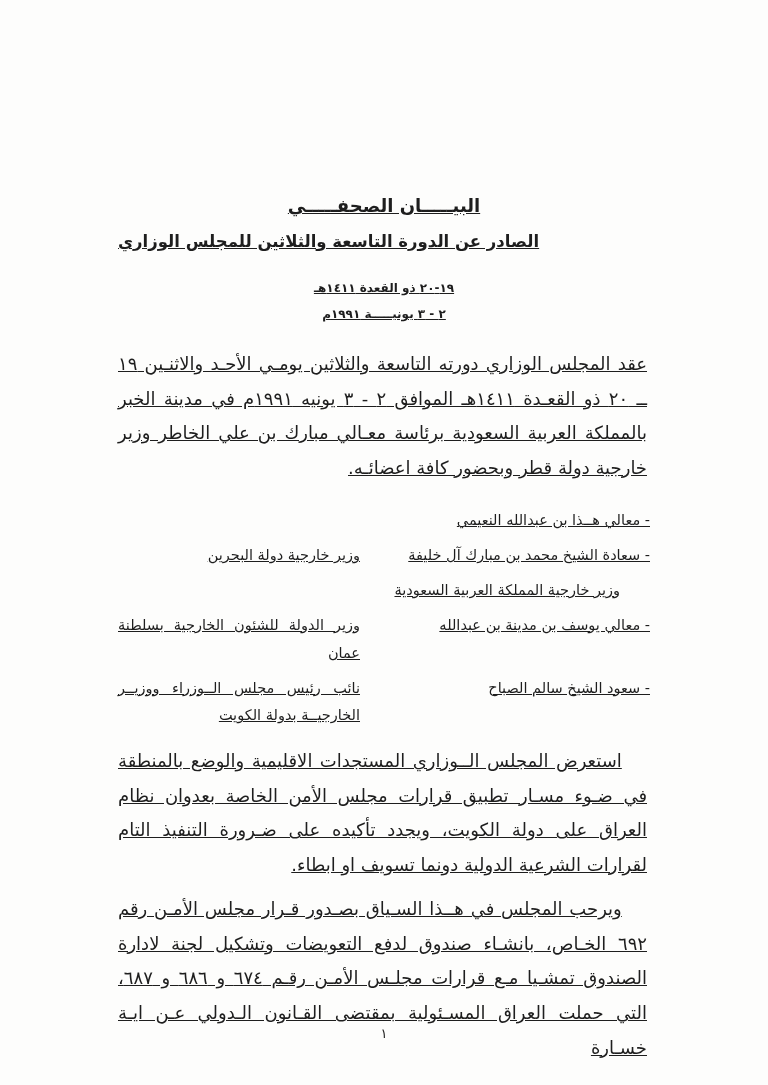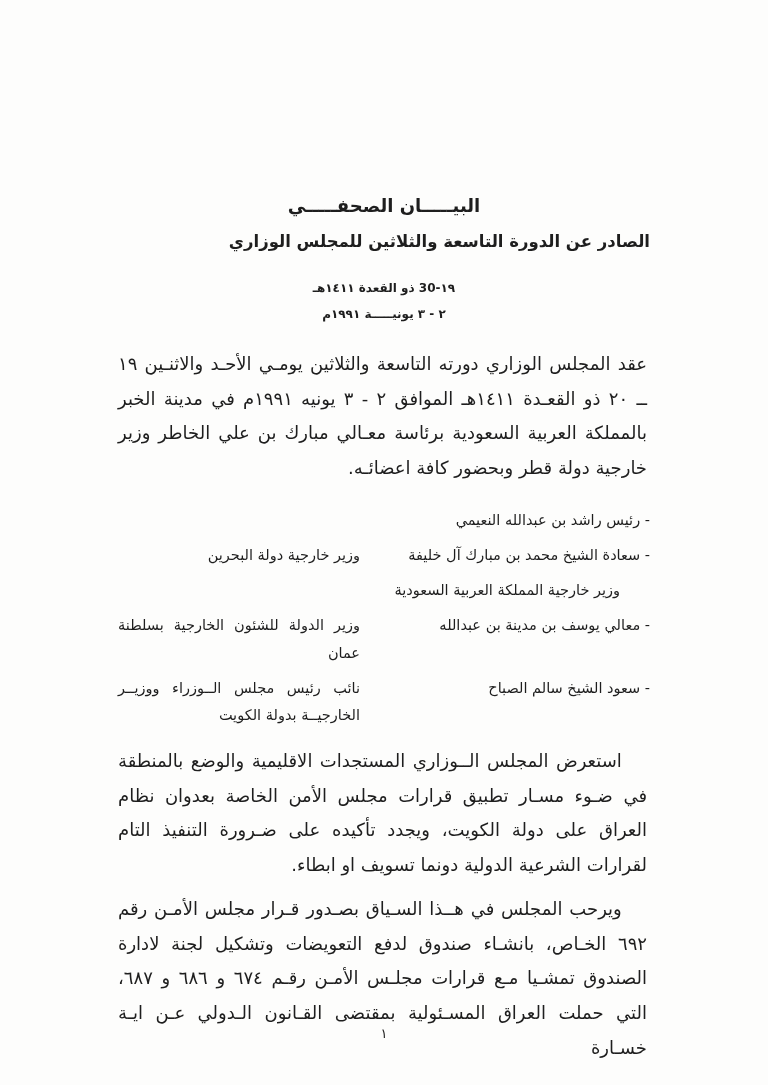--- a/index.html
+++ b/index.html
@@ -12,31 +12,32 @@
     width: 768px;
     height: 1085px;
     margin: 0 auto;
     background: #fdfdfc;
     direction: rtl;
     font-family: "DejaVu Sans", sans-serif;
     color: #1e1e1e;
     box-sizing: border-box;
     padding: 192px 118px 0 118px;
     overflow: hidden;
+    text-decoration: underline;
   }
   .header { margin-bottom: 26px; }
   .title {
     text-align: center;
     font-weight: bold;
     font-size: 18px;
     line-height: 1.6;
     margin-bottom: 8px;
   }
   .subtitle {
-    text-align: right;
+    text-align: left;
     font-weight: bold;
     font-size: 16.5px;
     line-height: 1.6;
     margin-bottom: 26px;
   }
   .location {
     text-align: center;
     font-size: 14.5px;
     font-weight: bold;
     margin-bottom: 16px;
@@ -87,30 +88,30 @@
   }
 </style>
 </head>
 <body>
 
 <div class="page">
 
   <div class="header">
     <div class="title">البيـــــان الصحفـــــي</div>
     <div class="subtitle">الصادر عن الدورة التاسعة والثلاثين للمجلس الوزاري</div>
-    <div class="date">١٩-30 ذو القعدة ١٤١١هـ</div>
+    <div class="date">١٩-٢٠ ذو القعدة ١٤١١هـ</div>
     <div class="date">٢ - ٣ يونيـــــة ١٩٩١م</div>
   </div>
 
   <p class="body-par">عقد المجلس الوزاري دورته التاسعة والثلاثين يومـي الأحـد والاثنـين ١٩ ــ ٢٠ ذو القعـدة ١٤١١هـ الموافق ٢ - ٣ يونيه ١٩٩١م في مدينة الخبر بالمملكة العربية السعودية برئاسة معـالي مبارك بن علي الخاطر وزير خارجية دولة قطر وبحضور كافة اعضائـه.</p>
 
   <div class="attendees">
 
     <div class="attendee-row">
-      <div class="attendee-name">- رئيس راشد بن عبدالله النعيمي</div>
+      <div class="attendee-name">- معالي هــذا بن عبدالله النعيمي</div>
       <div class="attendee-gap"></div>
     </div>
 
     <div class="attendee-row">
       <div class="attendee-name">- سعادة الشيخ محمد بن مبارك آل خليفة</div>
       <div class="attendee-gap"></div>
       <div class="attendee-title">وزير خارجية دولة البحرين</div>
     </div>
 
     <div class="attendee-row">

